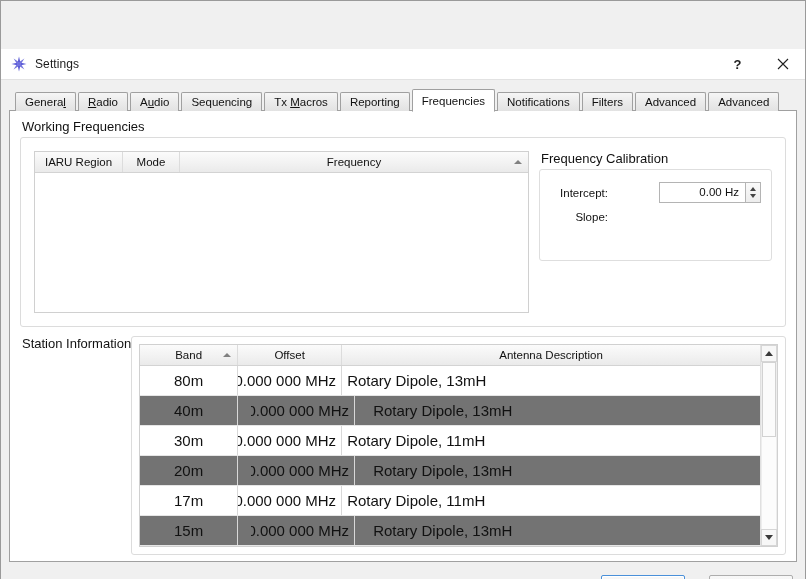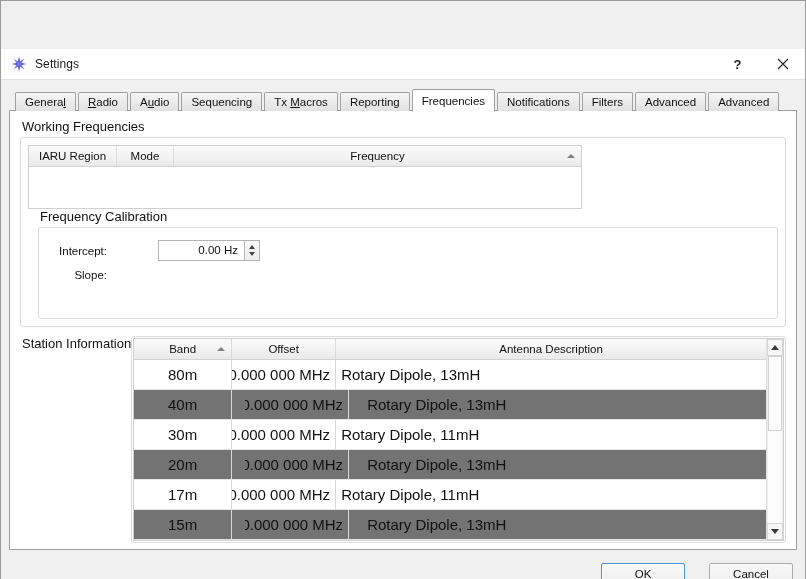--- a/index.html
+++ b/index.html
@@ -136,27 +136,27 @@
   }
   .group-title {
     font-size: 13px;
     color: #111;
     margin: 0 0 3px 2px;
     display: block;
   }
   #working-freq-group {
     height: 190px;
     display: flex;
-    flex-direction: column;
-    padding: 7px;
+    flex-direction: row;
+    padding: 13px;
     gap: 0px;
   }
   #station-group {
     flex: 1 1 auto;
-    padding: 1px;
+    padding: 7px;
     display: flex;
     flex-direction: column;
     overflow: hidden;
   }
   .section-wrap { display: flex; flex-direction: column; }
   #working-section { flex: 0 0 auto; margin-bottom: 9px; }
   #station-section { flex: 1 1 auto; min-height: 0; display: flex; flex-direction: row; }
 
   
   .tableframe {

